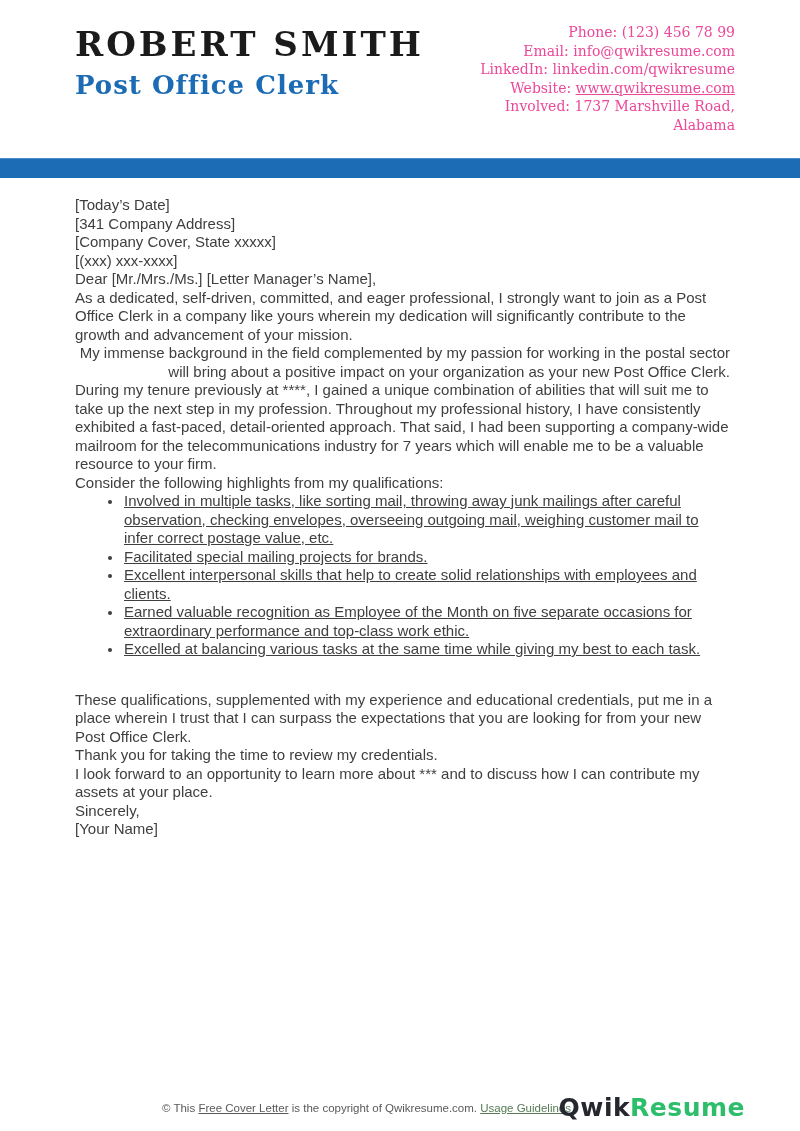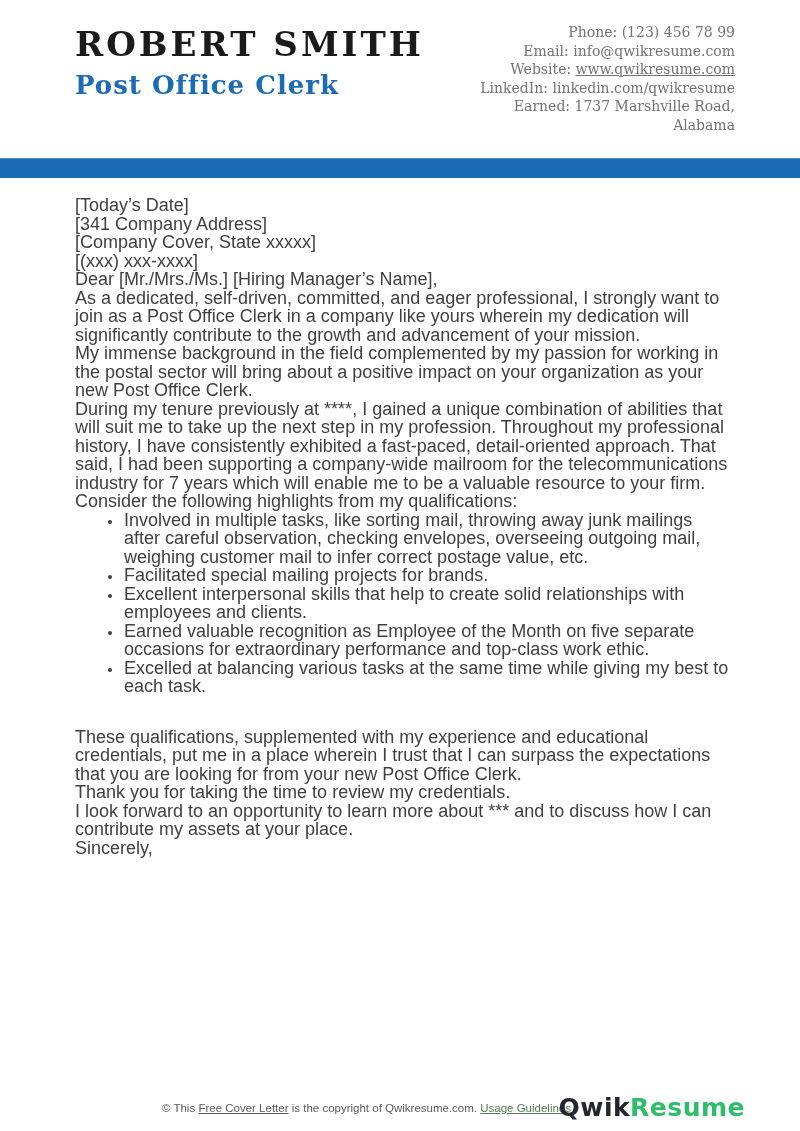--- a/index.html
+++ b/index.html
@@ -39,55 +39,56 @@
     line-height: 32px;
     letter-spacing: 1px;
     color: #1c6cb5;
     margin-top: 5px;
     white-space: nowrap;
   }
   .contact-info {
     font-family: "DejaVu Serif", serif;
     font-size: 14px;
     line-height: 18.5px;
-    color: #737373;
+    color: #ec4899;
     text-align: right;
     padding-top: 1px;
   }
   .contact-line { white-space: nowrap; }
   a.plain-link { color: inherit; text-decoration: underline; cursor: pointer; }
 
   
   .accent-divider {
     width: 100%;
     height: 20px;
     background: #1c6cb5;
     border-top: 1px solid #4a8ec9;
   }
 
   
   .letter {
     padding: 18px 70px 0 75px;
-    font-size: 18px;
+    font-size: 15px;
     line-height: 18.5px;
     color: #3f3f3f;
   }
   .letter .block { margin: 0; }
   .mb-11 { margin-bottom: 11px; }
   .mb-10 { margin-bottom: 10px; }
   .mb-12 { margin-bottom: 12px; }
-  .mb-14 { margin-bottom: 14px; }
+  .mb-14 { margin-bottom: 14px; text-align: right; }
   .mb-15 { margin-bottom: 15px; }
   .mb-17 { margin-bottom: 17px; }
   .mb-40 { margin-bottom: 40px; }
 
   ul.qualifications {
     margin: 0 0 32px 0;
     padding-left: 48px;
     list-style: disc outside;
+    text-decoration: underline;
   }
   ul.qualifications li { padding-left: 1px; }
   ul.qualifications li::marker { color: #3f3f3f; font-size: 14px; }
 
   
   .footer {
     position: absolute;
     left: 0; right: 0; bottom: 0;
     height: 50px;
   }
@@ -119,59 +120,60 @@
 <div class="page">
 
   <div class="letterhead">
     <div class="name-block">
       <div class="candidate-name">ROBERT SMITH</div>
       <div class="job-title">Post Office Clerk</div>
     </div>
     <div class="contact-info">
       <div class="contact-line"><span>Phone:</span><span> (123) 456 78 99</span></div>
       <div class="contact-line"><span>Email:</span><span> info@qwikresume.com</span></div>
+      <div class="contact-line"><span>LinkedIn:</span><span> linkedin.com/qwikresume</span></div>
       <div class="contact-line"><span>Website:</span><span> </span><a class="plain-link">www.qwikresume.com</a></div>
-      <div class="contact-line"><span>LinkedIn:</span><span> linkedin.com/qwikresume</span></div>
-      <div class="contact-line"><span>Earned:</span><span> 1737 Marshville Road,</span></div>
+      <div class="contact-line"><span>Involved:</span><span> 1737 Marshville Road,</span></div>
       <div class="contact-line"><span>Alabama</span></div>
     </div>
   </div>
 
   <div class="accent-divider"></div>
 
   <div class="letter">
     <p class="block mb-11">[Today’s Date]</p>
 
     <div class="block mb-40">
       <div>[341 Company Address]</div>
       <div>[Company Cover, State xxxxx]</div>
       <div>[(xxx) xxx-xxxx]</div>
     </div>
 
-    <p class="block mb-10">Dear [Mr./Mrs./Ms.] [Hiring Manager’s Name],</p>
+    <p class="block mb-10">Dear [Mr./Mrs./Ms.] [Letter Manager’s Name],</p>
 
     <p class="block mb-15">As a dedicated, self-driven, committed, and eager professional, I strongly want to join as a Post Office Clerk in a company like yours wherein my dedication will significantly contribute to the growth and advancement of your mission.</p>
     <p class="block mb-14">My immense background in the field complemented by my passion for working in the postal sector will bring about a positive impact on your organization as your new Post Office Clerk.</p>
     <p class="block mb-15">During my tenure previously at ****, I gained a unique combination of abilities that will suit me to take up the next step in my profession. Throughout my professional history, I have consistently exhibited a fast-paced, detail-oriented approach. That said, I had been supporting a company-wide mailroom for the telecommunications industry for 7 years which will enable me to be a valuable resource to your firm.</p>
     <p class="block mb-17">Consider the following highlights from my qualifications:</p>
 
     <ul class="qualifications">
       <li>Involved in multiple tasks, like sorting mail, throwing away junk mailings after careful observation, checking envelopes, overseeing outgoing mail, weighing customer mail to infer correct postage value, etc.</li>
       <li>Facilitated special mailing projects for brands.</li>
       <li>Excellent interpersonal skills that help to create solid relationships with employees and clients.</li>
       <li>Earned valuable recognition as Employee of the Month on five separate occasions for extraordinary performance and top-class work ethic.</li>
       <li>Excelled at balancing various tasks at the same time while giving my best to each task.</li>
     </ul>
 
     <p class="block mb-10">These qualifications, supplemented with my experience and educational credentials, put me in a place wherein I trust that I can surpass the expectations that you are looking for from your new Post Office Clerk.</p>
     <p class="block mb-12">Thank you for taking the time to review my credentials.</p>
     <p class="block mb-15">I look forward to an opportunity to learn more about *** and to discuss how I can contribute my assets at your place.</p>
 
     <div class="block">
       <div>Sincerely,</div>
+      <div>[Your Name]</div>
     </div>
   </div>
 
   <div class="footer">
     <div class="footer-copy"><span>© This </span><a class="plain-link">Free Cover Letter</a><span> is the copyright of Qwikresume.com. </span><a class="plain-link guidelines">Usage Guidelines</a></div>
     <div class="logo"><span class="qwik">Qwik</span><span class="resume">Resume</span></div>
   </div>
 
 </div>
 

